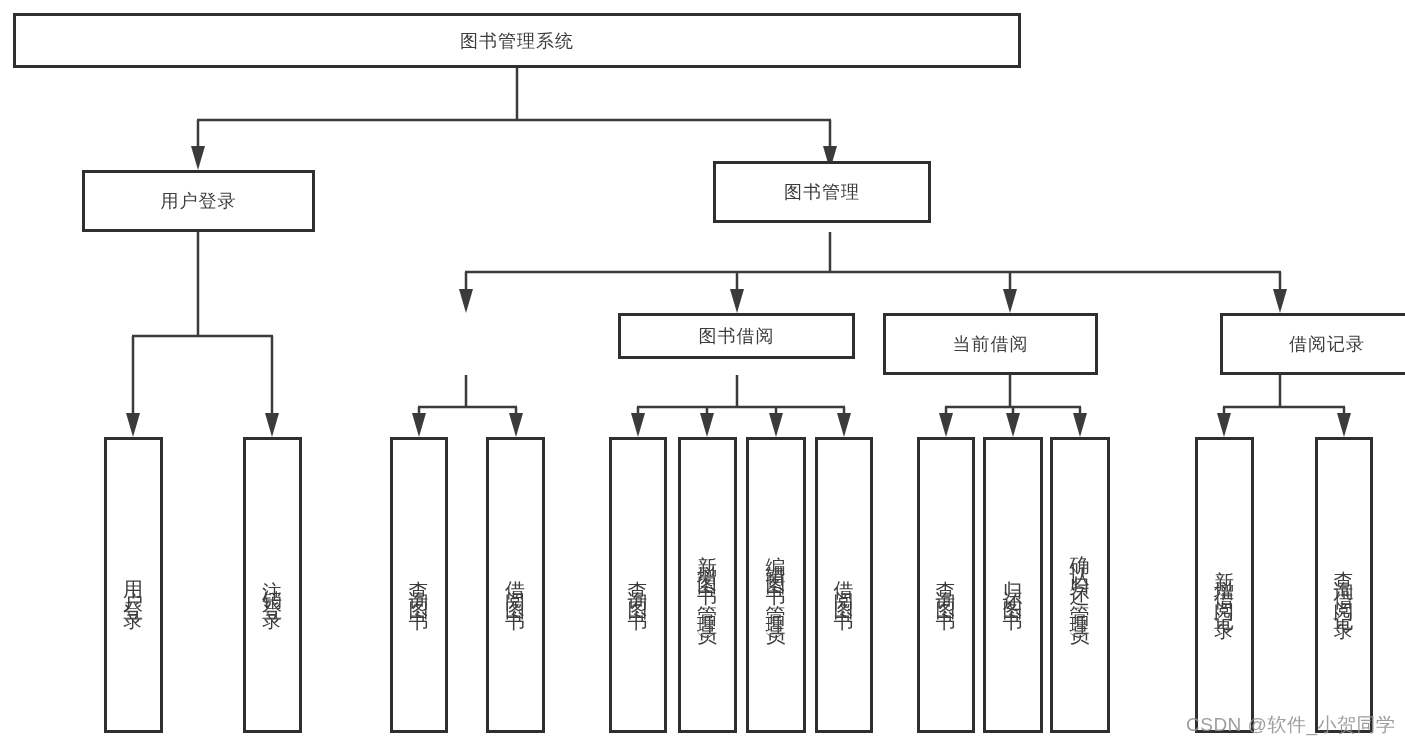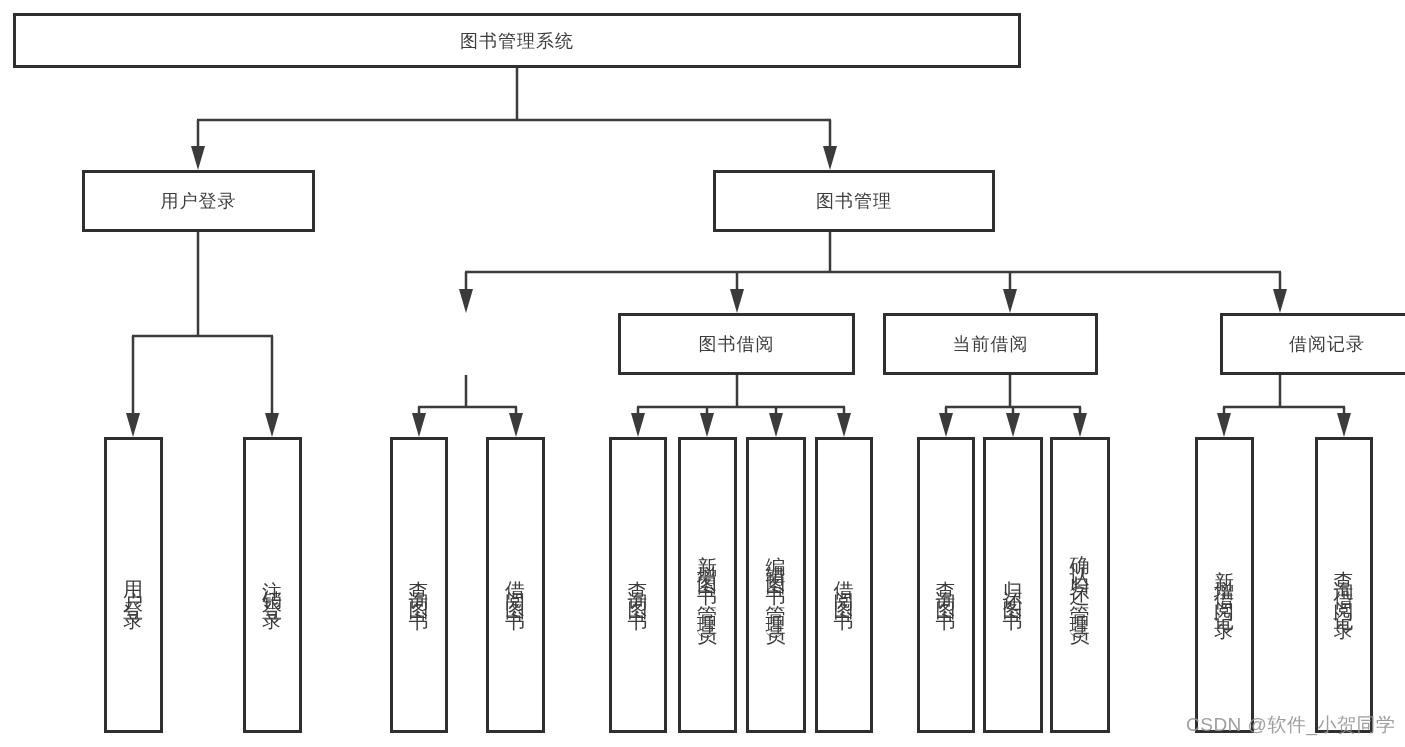--- a/index.html
+++ b/index.html
@@ -103,25 +103,25 @@
     </g>
   </svg>
 
   <div class="node" style="left:13px;top:13px;width:1008px;height:55px">
     <span class="hlabel">图书管理系统</span>
   </div>
 
   <div class="node" style="left:82px;top:170px;width:233px;height:62px">
     <span class="hlabel">用户登录</span>
   </div>
-  <div class="node" style="left:713px;top:170px;width:282px;height:62px">
+  <div class="node" style="left:713px;top:161px;width:218px;height:62px">
     <span class="hlabel">图书管理</span>
   </div>
 
-  <div class="node" style="left:618px;top:313px;width:237px;height:62px">
+  <div class="node" style="left:618px;top:313px;width:237px;height:46px">
     <span class="hlabel">图书借阅</span>
   </div>
   <div class="node" style="left:883px;top:313px;width:215px;height:62px">
     <span class="hlabel">当前借阅</span>
   </div>
   <div class="node" style="left:1220px;top:313px;width:214px;height:62px">
     <span class="hlabel">借阅记录</span>
   </div>
 
   <div class="leaf" style="left:104px;width:59px">

